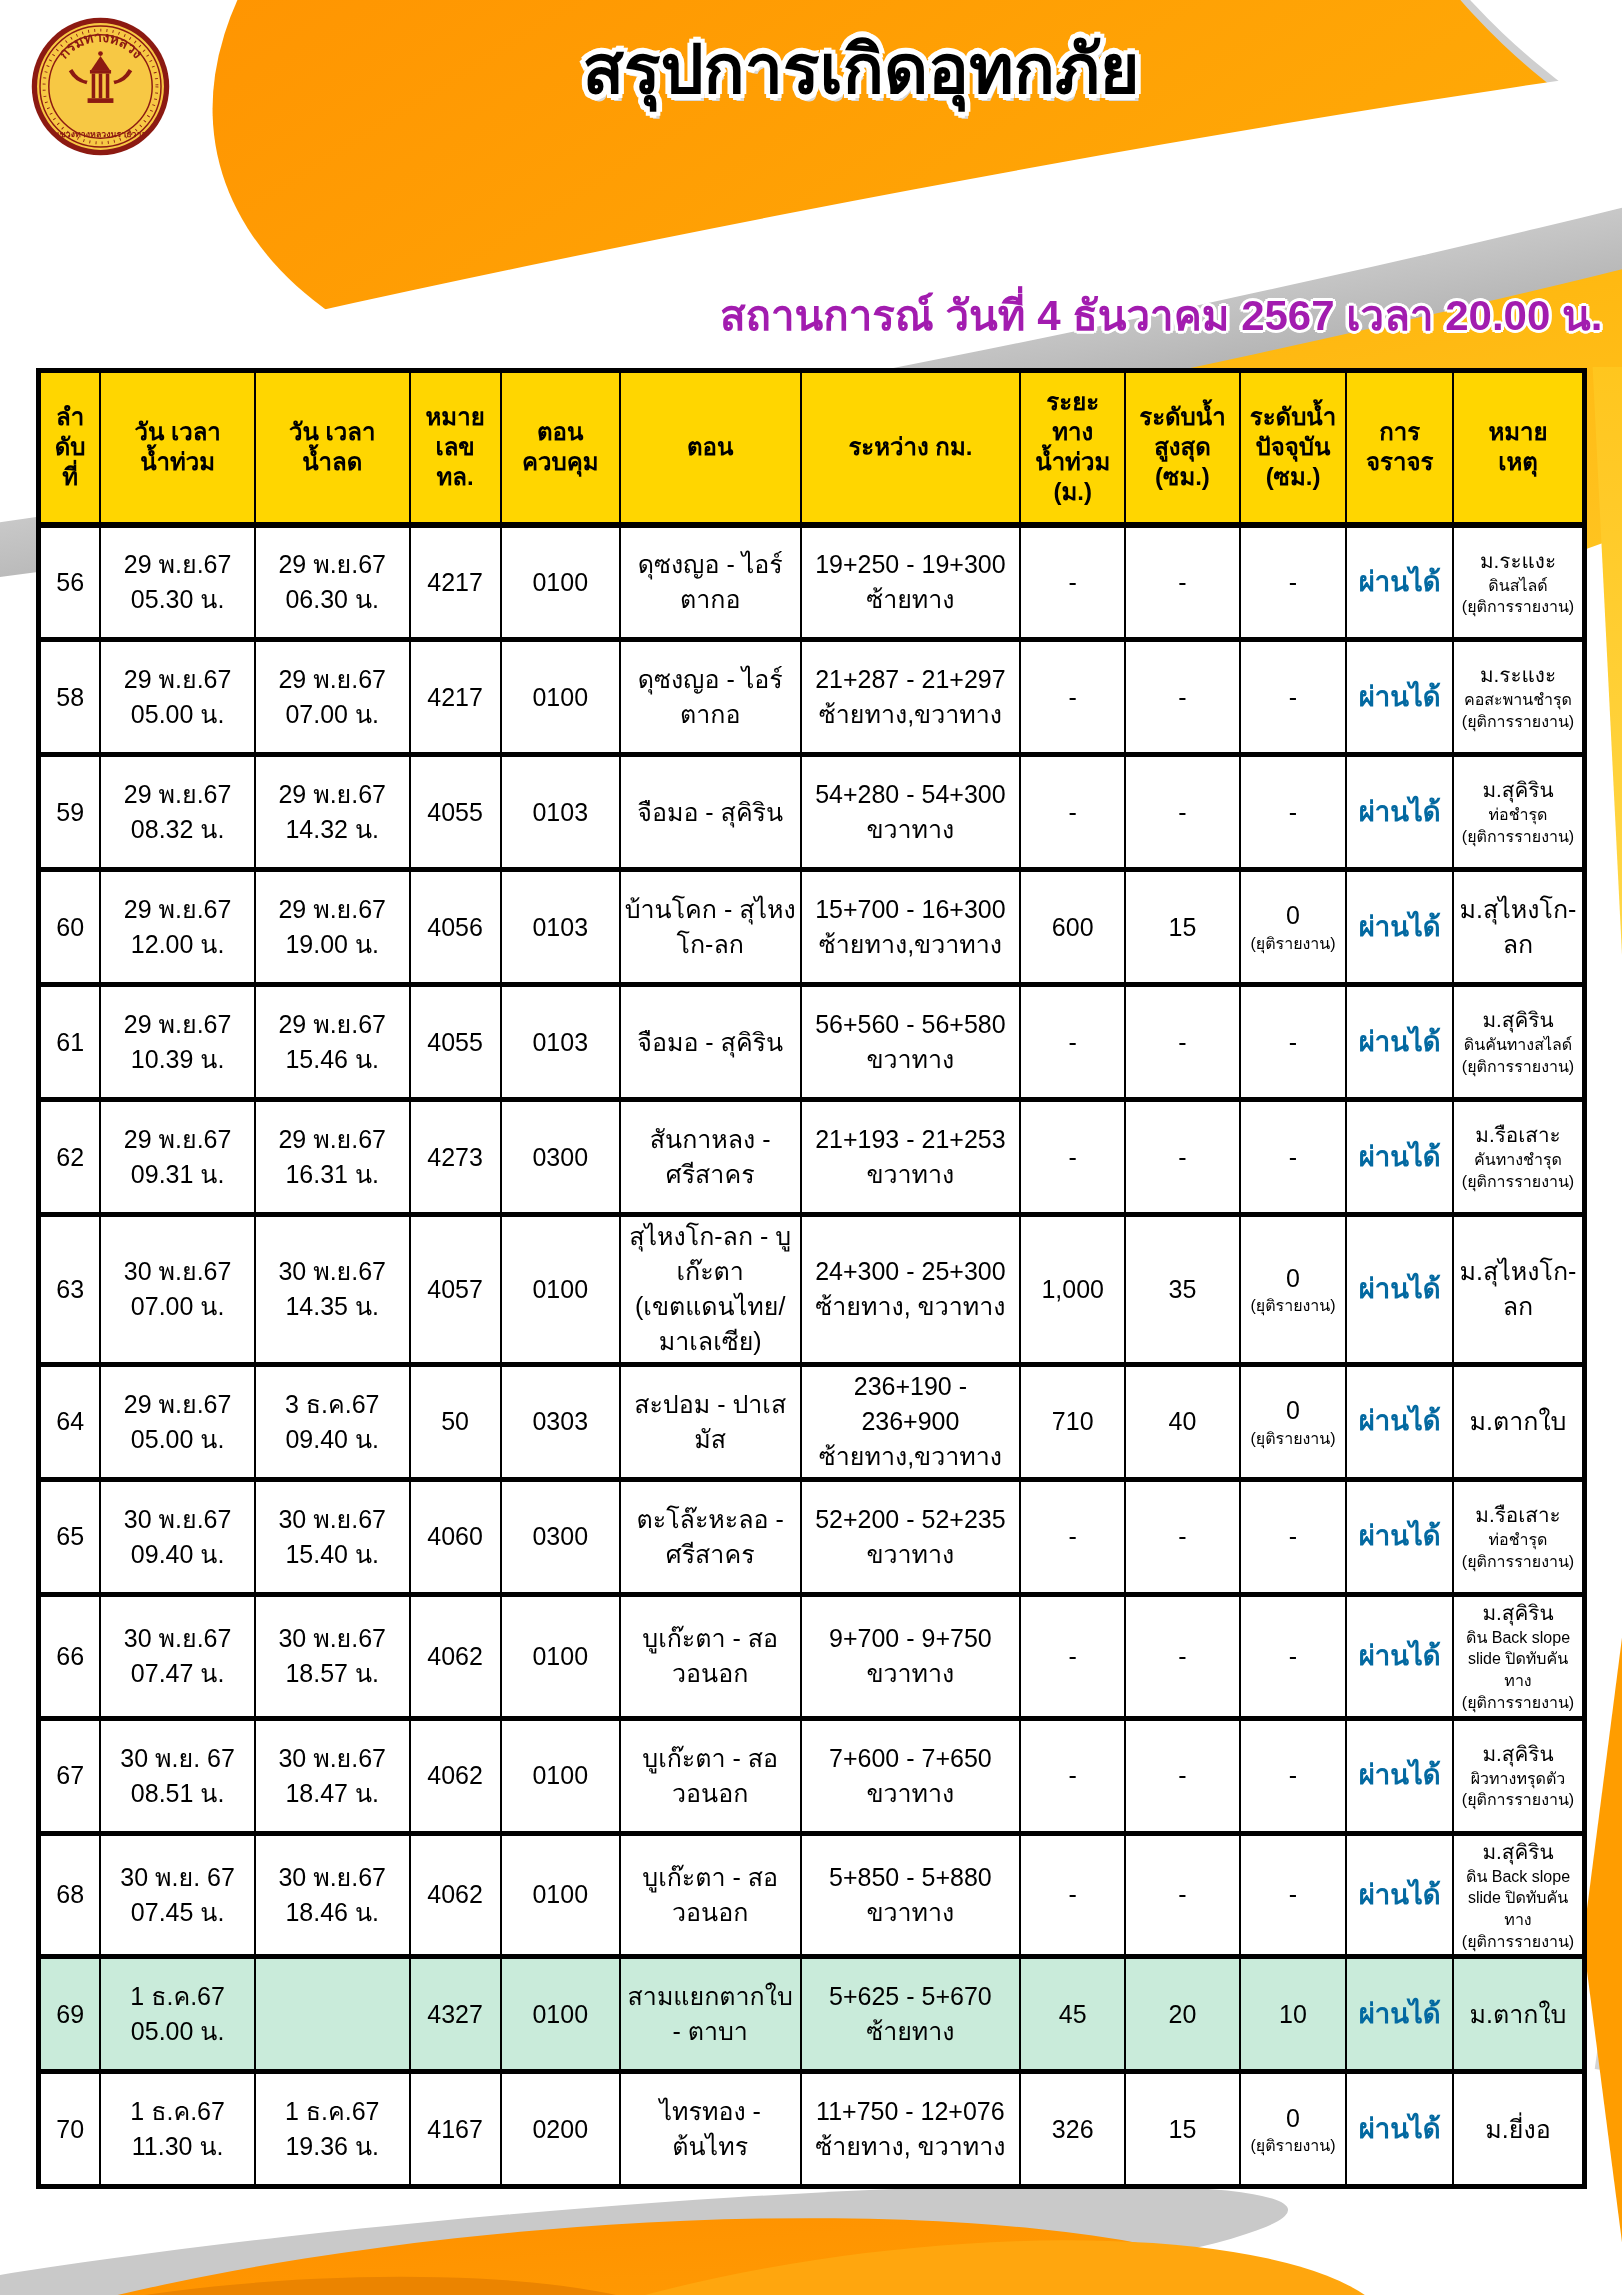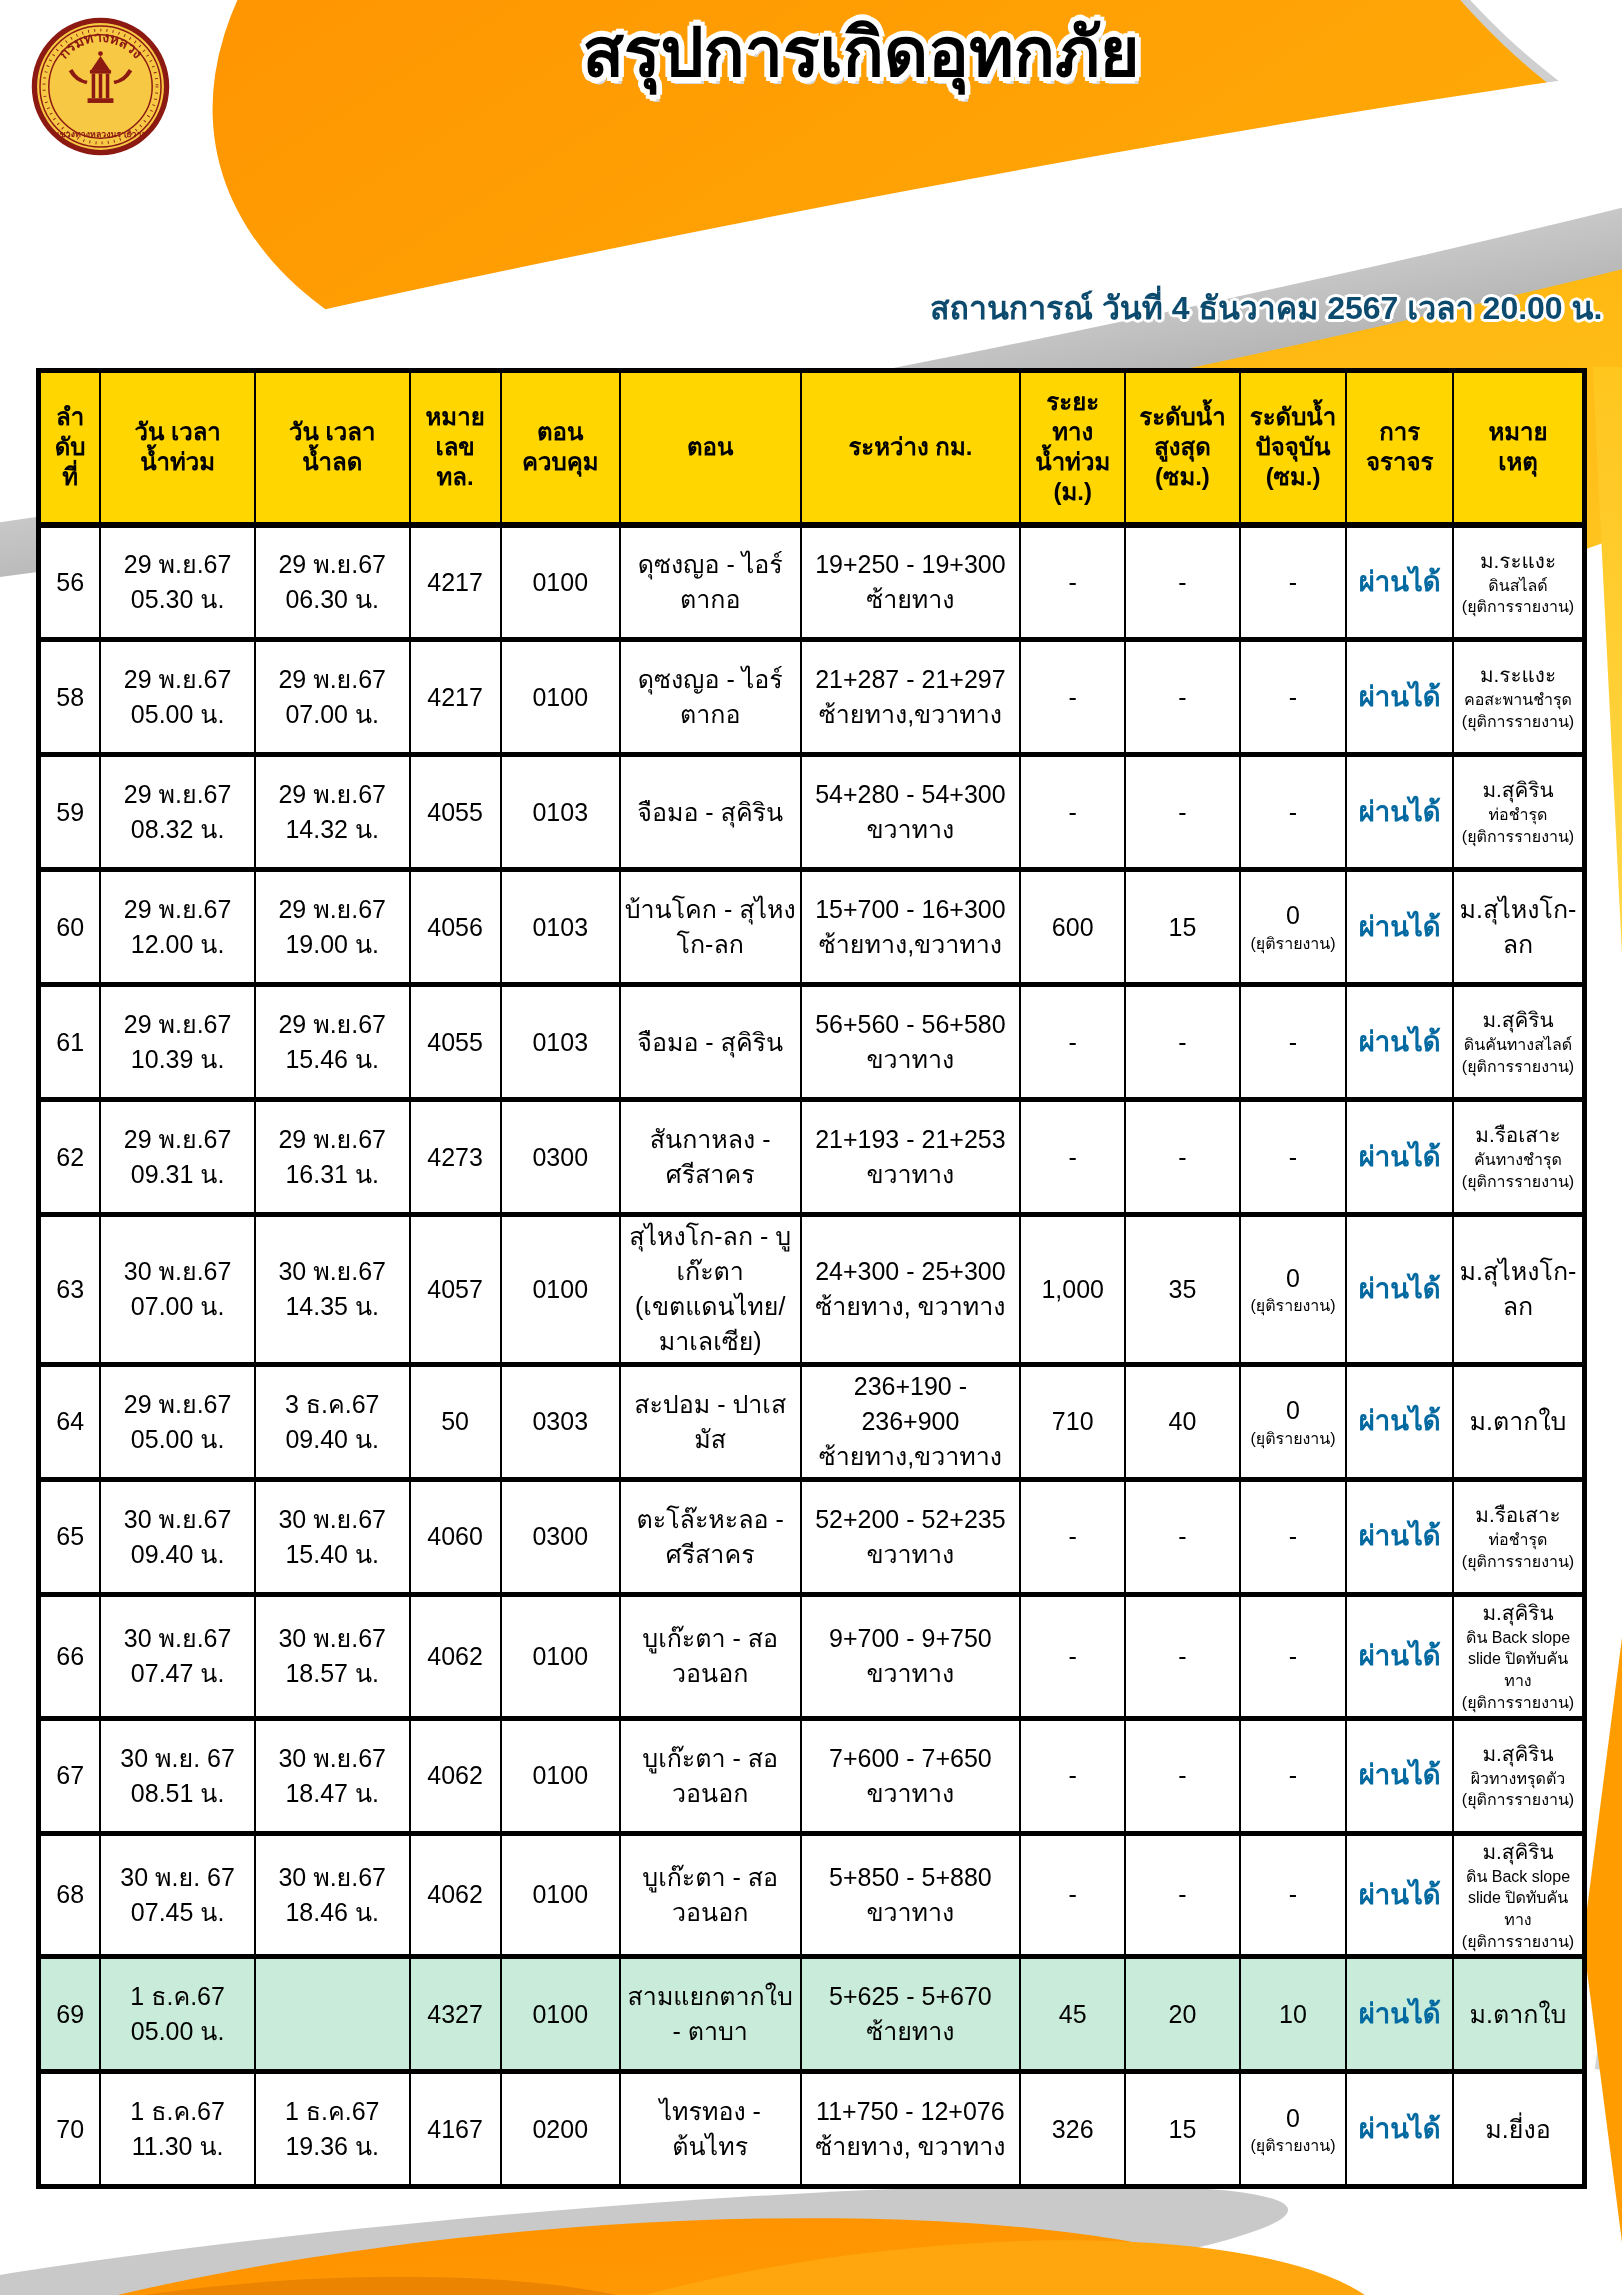--- a/index.html
+++ b/index.html
@@ -32,25 +32,25 @@
     transform:rotate(-5deg);background:linear-gradient(180deg,#FF9300,#FFAD0C);z-index:2;}
   .f-dark-left{left:-149px;top:2281px;width:861px;height:195px;border-radius:50%;
     transform:rotate(-4deg);background:#EB8400;z-index:3;}
   .f-orange-mid{left:367px;top:2252px;width:1033px;height:298px;border-radius:50%;
     transform:rotate(-7deg);background:#FFA60E;z-index:2;}
 
   
   .logo{position:absolute;left:30px;top:16px;width:141px;height:141px;z-index:10;}
 
   
-  .title-wrap{position:absolute;left:241px;top:7px;width:1240px;text-align:center;z-index:10;}
+  .title-wrap{position:absolute;left:241px;top:24px;width:1240px;text-align:center;z-index:10;}
   .title-line{font-size:68px;font-weight:bold;color:#000;line-height:1.35;
     text-shadow:-4px -4px 0 #fff,4px -4px 0 #fff,-4px 4px 0 #fff,4px 4px 0 #fff,
                 -5.7px 0 0 #fff,5.7px 0 0 #fff,0 -5.7px 0 #fff,0 5.7px 0 #fff,3.4px 6.9px 0 #d9d9d9;}
-  .subtitle{position:absolute;right:20.7px;top:282px;font-size:32px;font-weight:bold;color:#0c4a6e;z-index:10;
+  .subtitle{position:absolute;right:20.7px;top:282px;font-size:42px;font-weight:bold;color:#a21caf;z-index:10;
     text-shadow:-2.3px -2.3px 0 #fff,2.3px -2.3px 0 #fff,-2.3px 2.3px 0 #fff,2.3px 2.3px 0 #fff,
                 -3.4px 0 0 #fff,3.4px 0 0 #fff,0 -3.4px 0 #fff,0 3.4px 0 #fff;}
 
   
   .tbl-wrap{position:absolute;left:36px;top:368px;width:1551px;z-index:10;}
   table{width:100%;border-collapse:collapse;table-layout:fixed;background:#fff;border:5.2px solid #000;}
   th,td{border:2.3px solid #000;border-top-width:5.2px;border-bottom-width:5.2px;
     white-space:pre-line;text-align:center;vertical-align:middle;color:#000;
     padding:2.3px 3.4px;overflow:hidden;}
   thead tr{height:154px;}

